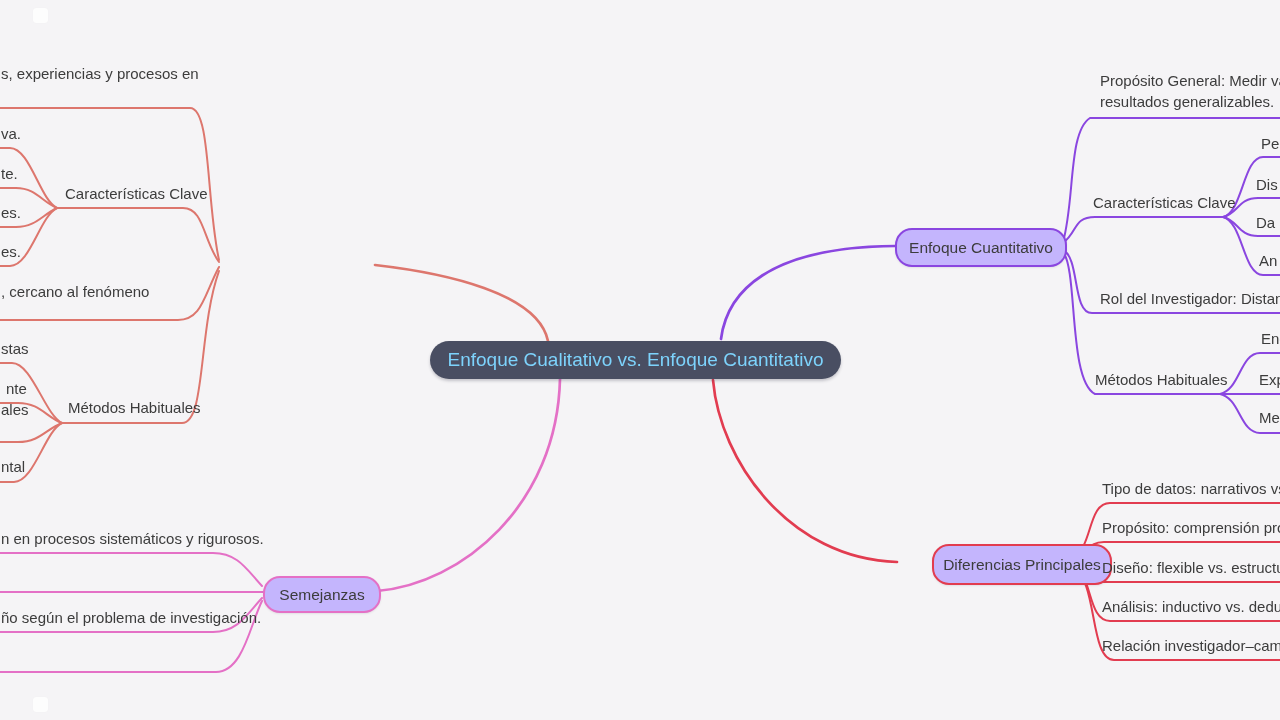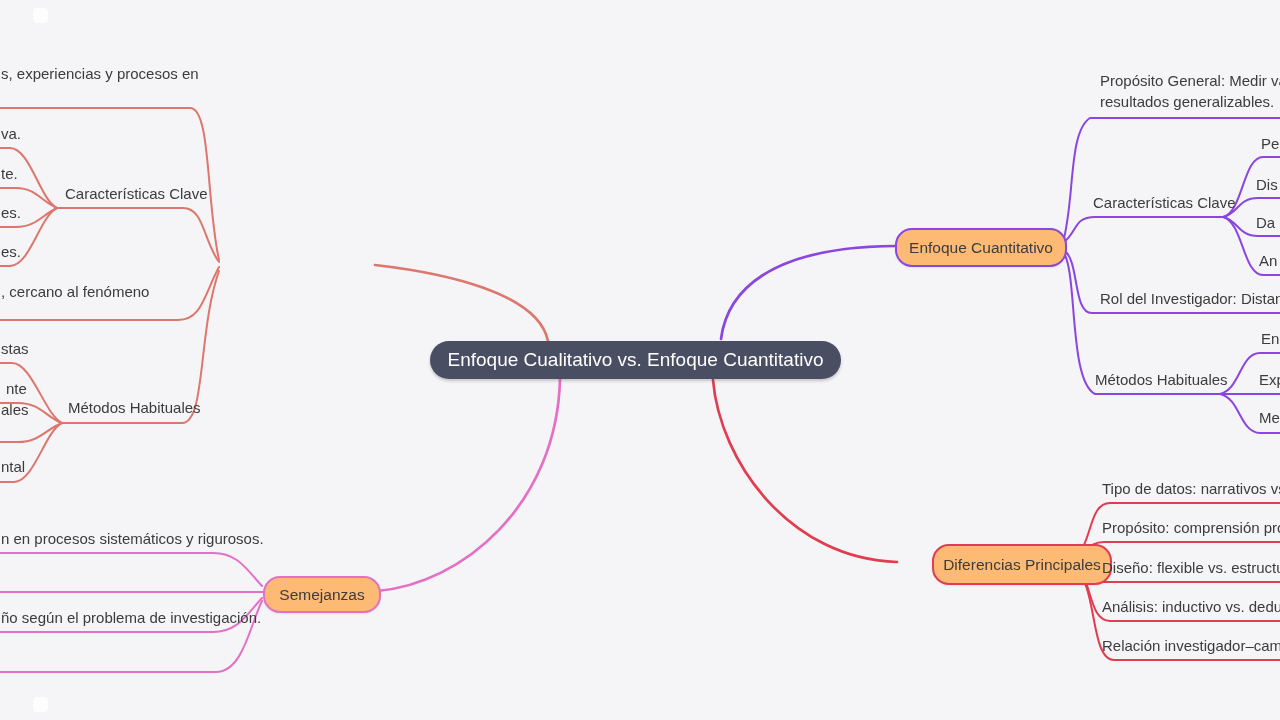--- a/index.html
+++ b/index.html
@@ -15,26 +15,26 @@
   .quant {stroke:var(--color-quantitative);}
   .diff  {stroke:var(--color-differences);}
   .w-main{stroke-width:2.7px;}
   .w-line{stroke-width:2px;}
   .lbl{
     position:absolute;white-space:nowrap;font-size:15px;line-height:1.15;
     color:var(--color-text,#3c3c3c);
   }
   .pill{
     position:absolute;display:flex;align-items:center;justify-content:center;
-    background:#fdba74;border-radius:17px;border:2px solid #999;
+    background:#c4b5fd;border-radius:17px;border:2px solid #999;
     font-size:15.5px;color:var(--color-text,#3c3c3c);white-space:nowrap;
     box-shadow:0 1px 2px rgba(60,60,80,0.10);
   }
   .pill.central{
-    background:var(--color-central_bg,#494e62);color:#ffffff;border:none;
+    background:var(--color-central_bg,#494e62);color:#7dd3fc;border:none;
     border-radius:19px;font-size:19px;box-shadow:0 2px 3px rgba(50,50,70,0.25);
   }
   .pill.qualb {border-color:var(--color-qualitative);}
   .pill.simb  {border-color:var(--color-similarities);}
   .pill.quantb{border-color:var(--color-quantitative);}
   .pill.diffb {border-color:var(--color-differences);}
   .corner-btn{
     position:absolute;width:15px;height:15px;background:#fdfdfd;border-radius:3px;
     box-shadow:0 0 1px rgba(0,0,0,0.06);
   }

